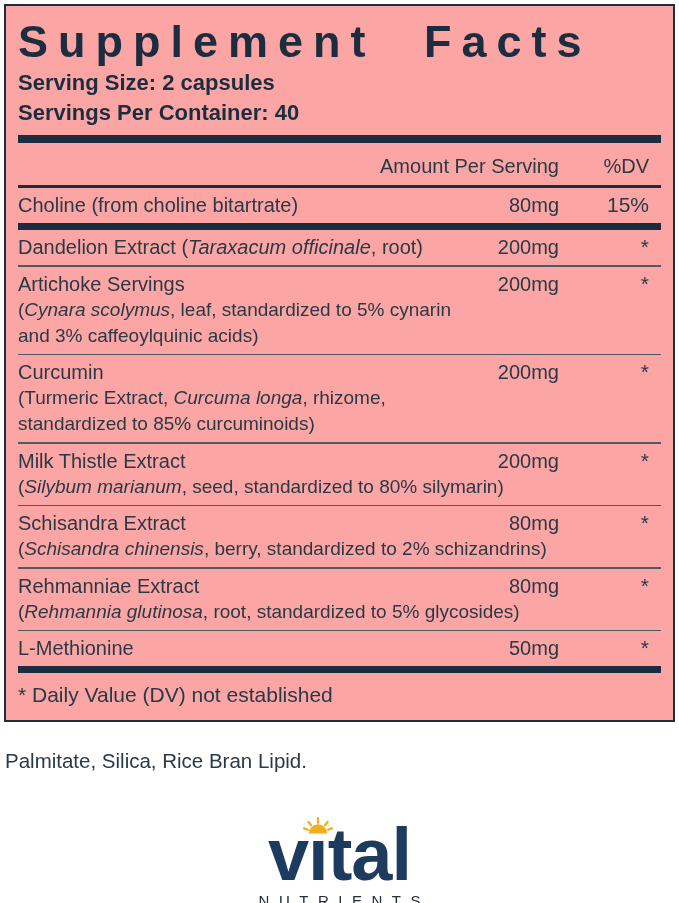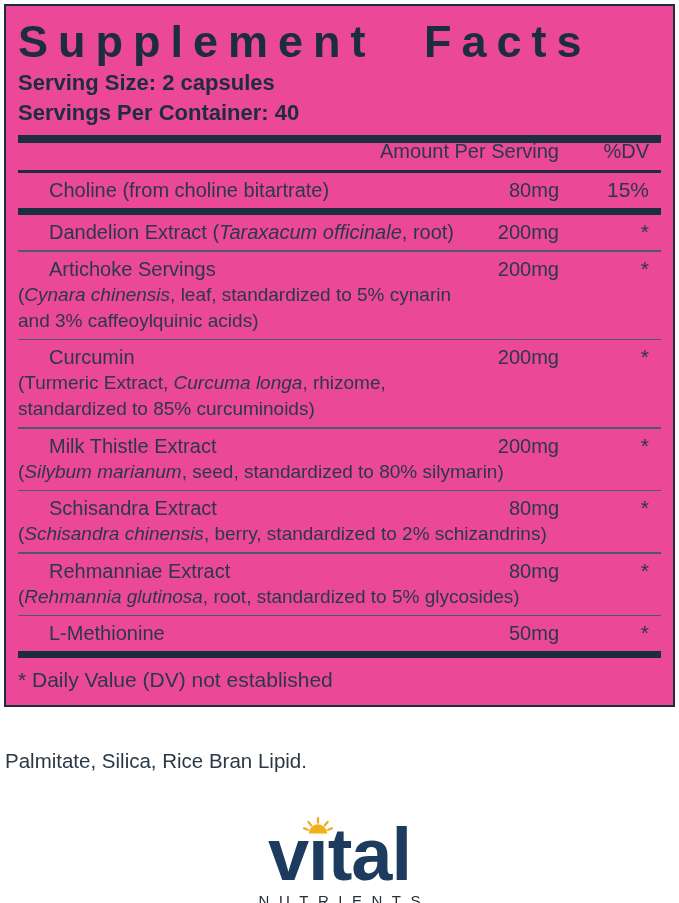--- a/index.html
+++ b/index.html
@@ -14,43 +14,43 @@
   html,body{background:#ffffff;}
   body{
     width:679px;height:903px;position:relative;overflow:hidden;
     font-family:"Liberation Sans",sans-serif;color:var(--body);
   }
   
   .panel{
     position:absolute;left:4px;top:4px;width:671px;
     border:2.5px solid var(--ink);
     padding:10px 12px 0 12px;
-    background:#ec4899;
+    background:#fca5a5;
   }
   .sf-title{
     font-size:45px;font-weight:bold;color:var(--ink);
     letter-spacing:10px;word-spacing:26px;line-height:52px;
     white-space:nowrap;
   }
   .serving-line{
     font-size:22px;font-weight:bold;color:var(--ink);
     line-height:30px;
   }
   .serving-line:first-of-type{margin-top:6px;}
   .bar-thick{height:8px;background:var(--ink);margin-top:7px;}
-  .header-row{position:relative;height:27px;}
+  .header-row{position:relative;height:42px;}
   .col-label{
     position:absolute;bottom:7px;font-size:20px;color:var(--body);
   }
   .col-label.amount{right:102px;}
   .col-label.dv{right:12px;margin-left:32px;}
   .header-rule{height:3px;background:var(--ink);}
   .row{position:relative;padding:5px 0;}
   .row .line{line-height:26px;font-size:19px;color:var(--body);}
-  .row .line.main{font-size:20px;line-height:25px;margin-left:31px;}
+  .row .line.main{font-size:20px;line-height:25px;}
   .row .line span.it{font-style:italic;}
   .row-amount{
     position:absolute;top:5px;right:102px;
     font-size:20px;line-height:25px;color:var(--body);
   }
   .row-dv{
     position:absolute;top:4px;right:12px;
     font-size:21px;line-height:25px;color:var(--body);
   }
   .sep{width:100%;}
@@ -113,21 +113,21 @@
         <div>
           <div class="line main"><span>Dandelion Extract (</span><span class="it">Taraxacum officinale</span><span>, root)</span></div>
         </div>
         <div class="row-amount">200mg</div>
         <div class="row-dv">*</div>
       </div>
       <div class="sep thin"></div>
       <div class="row">
         <div>
           <div class="line main"><span>Artichoke Servings</span></div>
-          <div class="line sub"><span>(</span><span class="it">Cynara chinensis</span><span>, leaf, standardized to 5% cynarin</span></div>
+          <div class="line sub"><span>(</span><span class="it">Cynara scolymus</span><span>, leaf, standardized to 5% cynarin</span></div>
           <div class="line sub"><span>and 3% caffeoylquinic acids)</span></div>
         </div>
         <div class="row-amount">200mg</div>
         <div class="row-dv">*</div>
       </div>
       <div class="sep thin"></div>
       <div class="row">
         <div>
           <div class="line main"><span>Curcumin</span></div>
           <div class="line sub"><span>(Turmeric Extract, </span><span class="it">Curcuma longa</span><span>, rhizome,</span></div>

